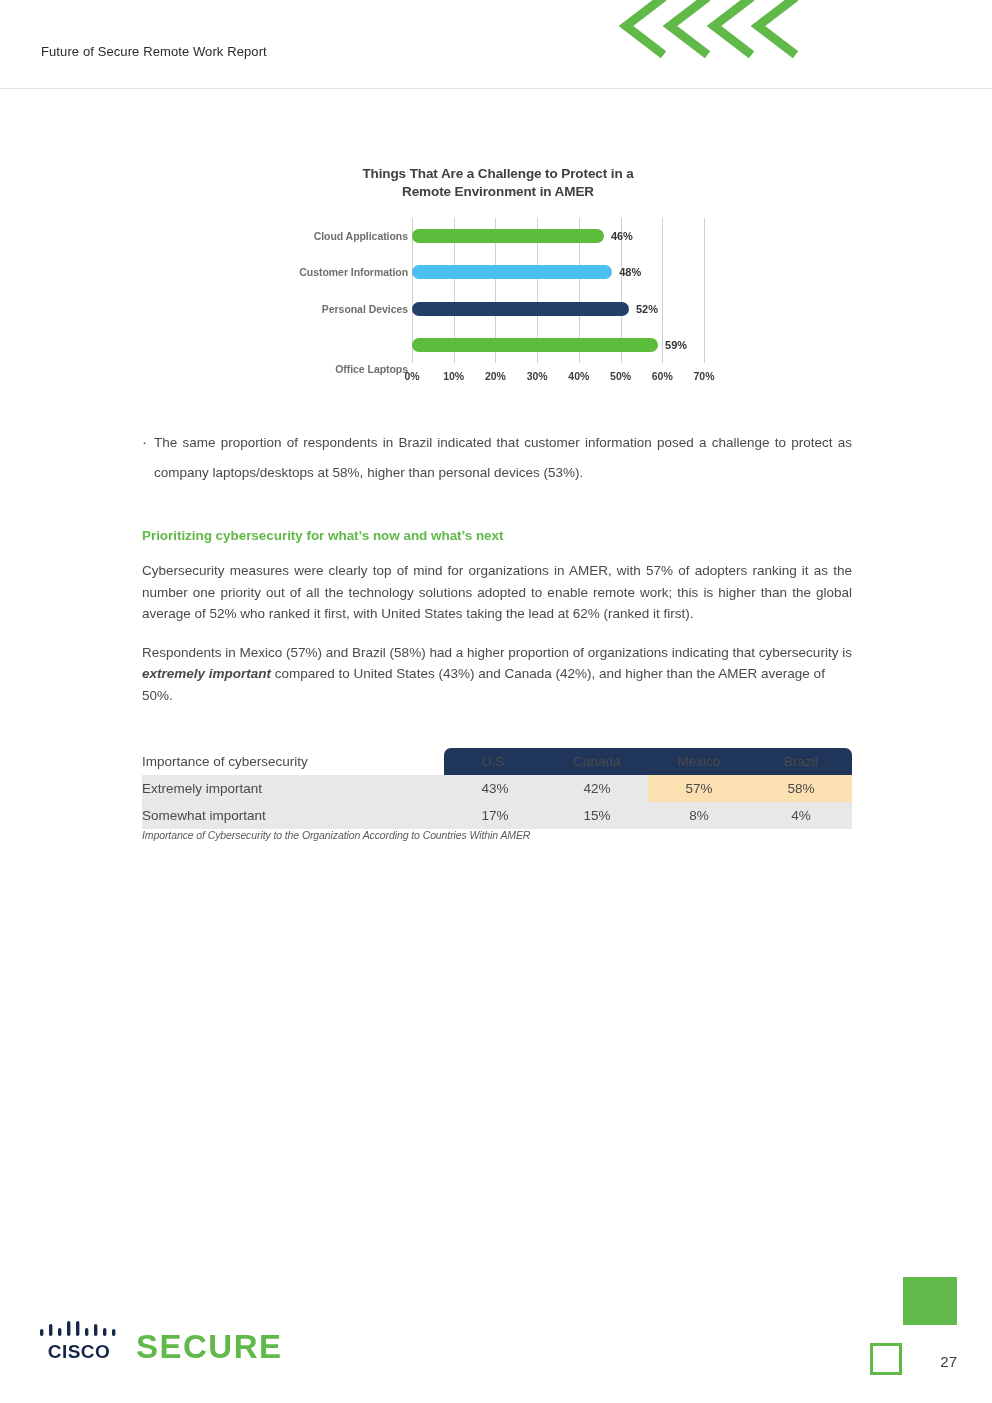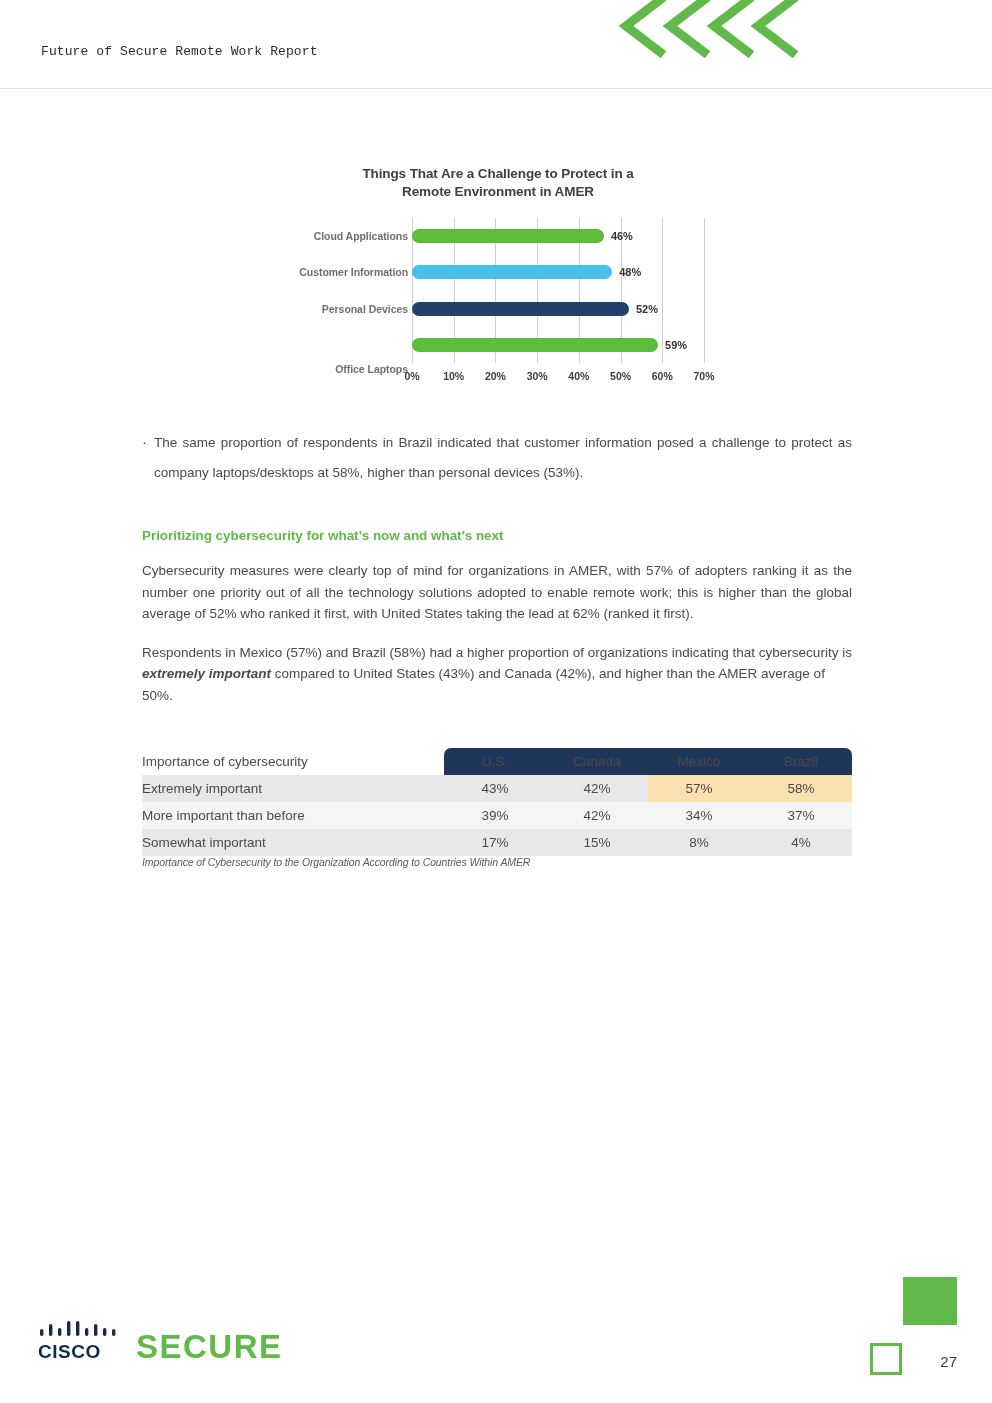--- a/index.html
+++ b/index.html
@@ -16,21 +16,20 @@
     color: #3a3a3a;
     overflow: hidden;
   }
 
   
   .page-header {
     position: absolute;
     top: 0; left: 0;
     width: 812px;
     height: 88px;
-    font-family: Liberation Mono, monospace;
   }
   .header-title {
     position: absolute;
     left: 41px;
     top: 44px;
     font-size: 13px;
     color: #2b2b2b;
     letter-spacing: 0.1px;
     white-space: nowrap;
   }
@@ -262,20 +261,21 @@
     left: 0;
     top: 0;
     width: 82px;
     height: 20px;
   }
   .cisco-wordmark {
     position: absolute;
     left: 0;
     top: 20px;
     width: 82px;
+    text-align: center;
     font-size: 19px;
     font-weight: bold;
     color: #16284a;
     letter-spacing: 0.5px;
   }
   .secure-word {
     margin-left: 16px;
     font-size: 33px;
     font-weight: bold;
     color: #61b94a;
@@ -396,27 +396,20 @@
       </tr>
     </thead>
     <tbody id="tbl-body">
         <tr class="shade-a">
           <td class="row-label">Extremely important</td>
           <td class="cell-val">43%</td>
           <td class="cell-val">42%</td>
           <td class="cell-val hl">57%</td>
           <td class="cell-val hl">58%</td>
         </tr>
-        <tr class="shade-b">
-          <td class="row-label">More important than before</td>
-          <td class="cell-val">39%</td>
-          <td class="cell-val">42%</td>
-          <td class="cell-val">34%</td>
-          <td class="cell-val">37%</td>
-        </tr>
         <tr class="shade-a">
           <td class="row-label">Somewhat important</td>
           <td class="cell-val">17%</td>
           <td class="cell-val">15%</td>
           <td class="cell-val">8%</td>
           <td class="cell-val">4%</td>
         </tr>
       </tbody>
   </table>
   <div class="tbl-caption">Importance of Cybersecurity to the Organization According to Countries Within AMER</div>

